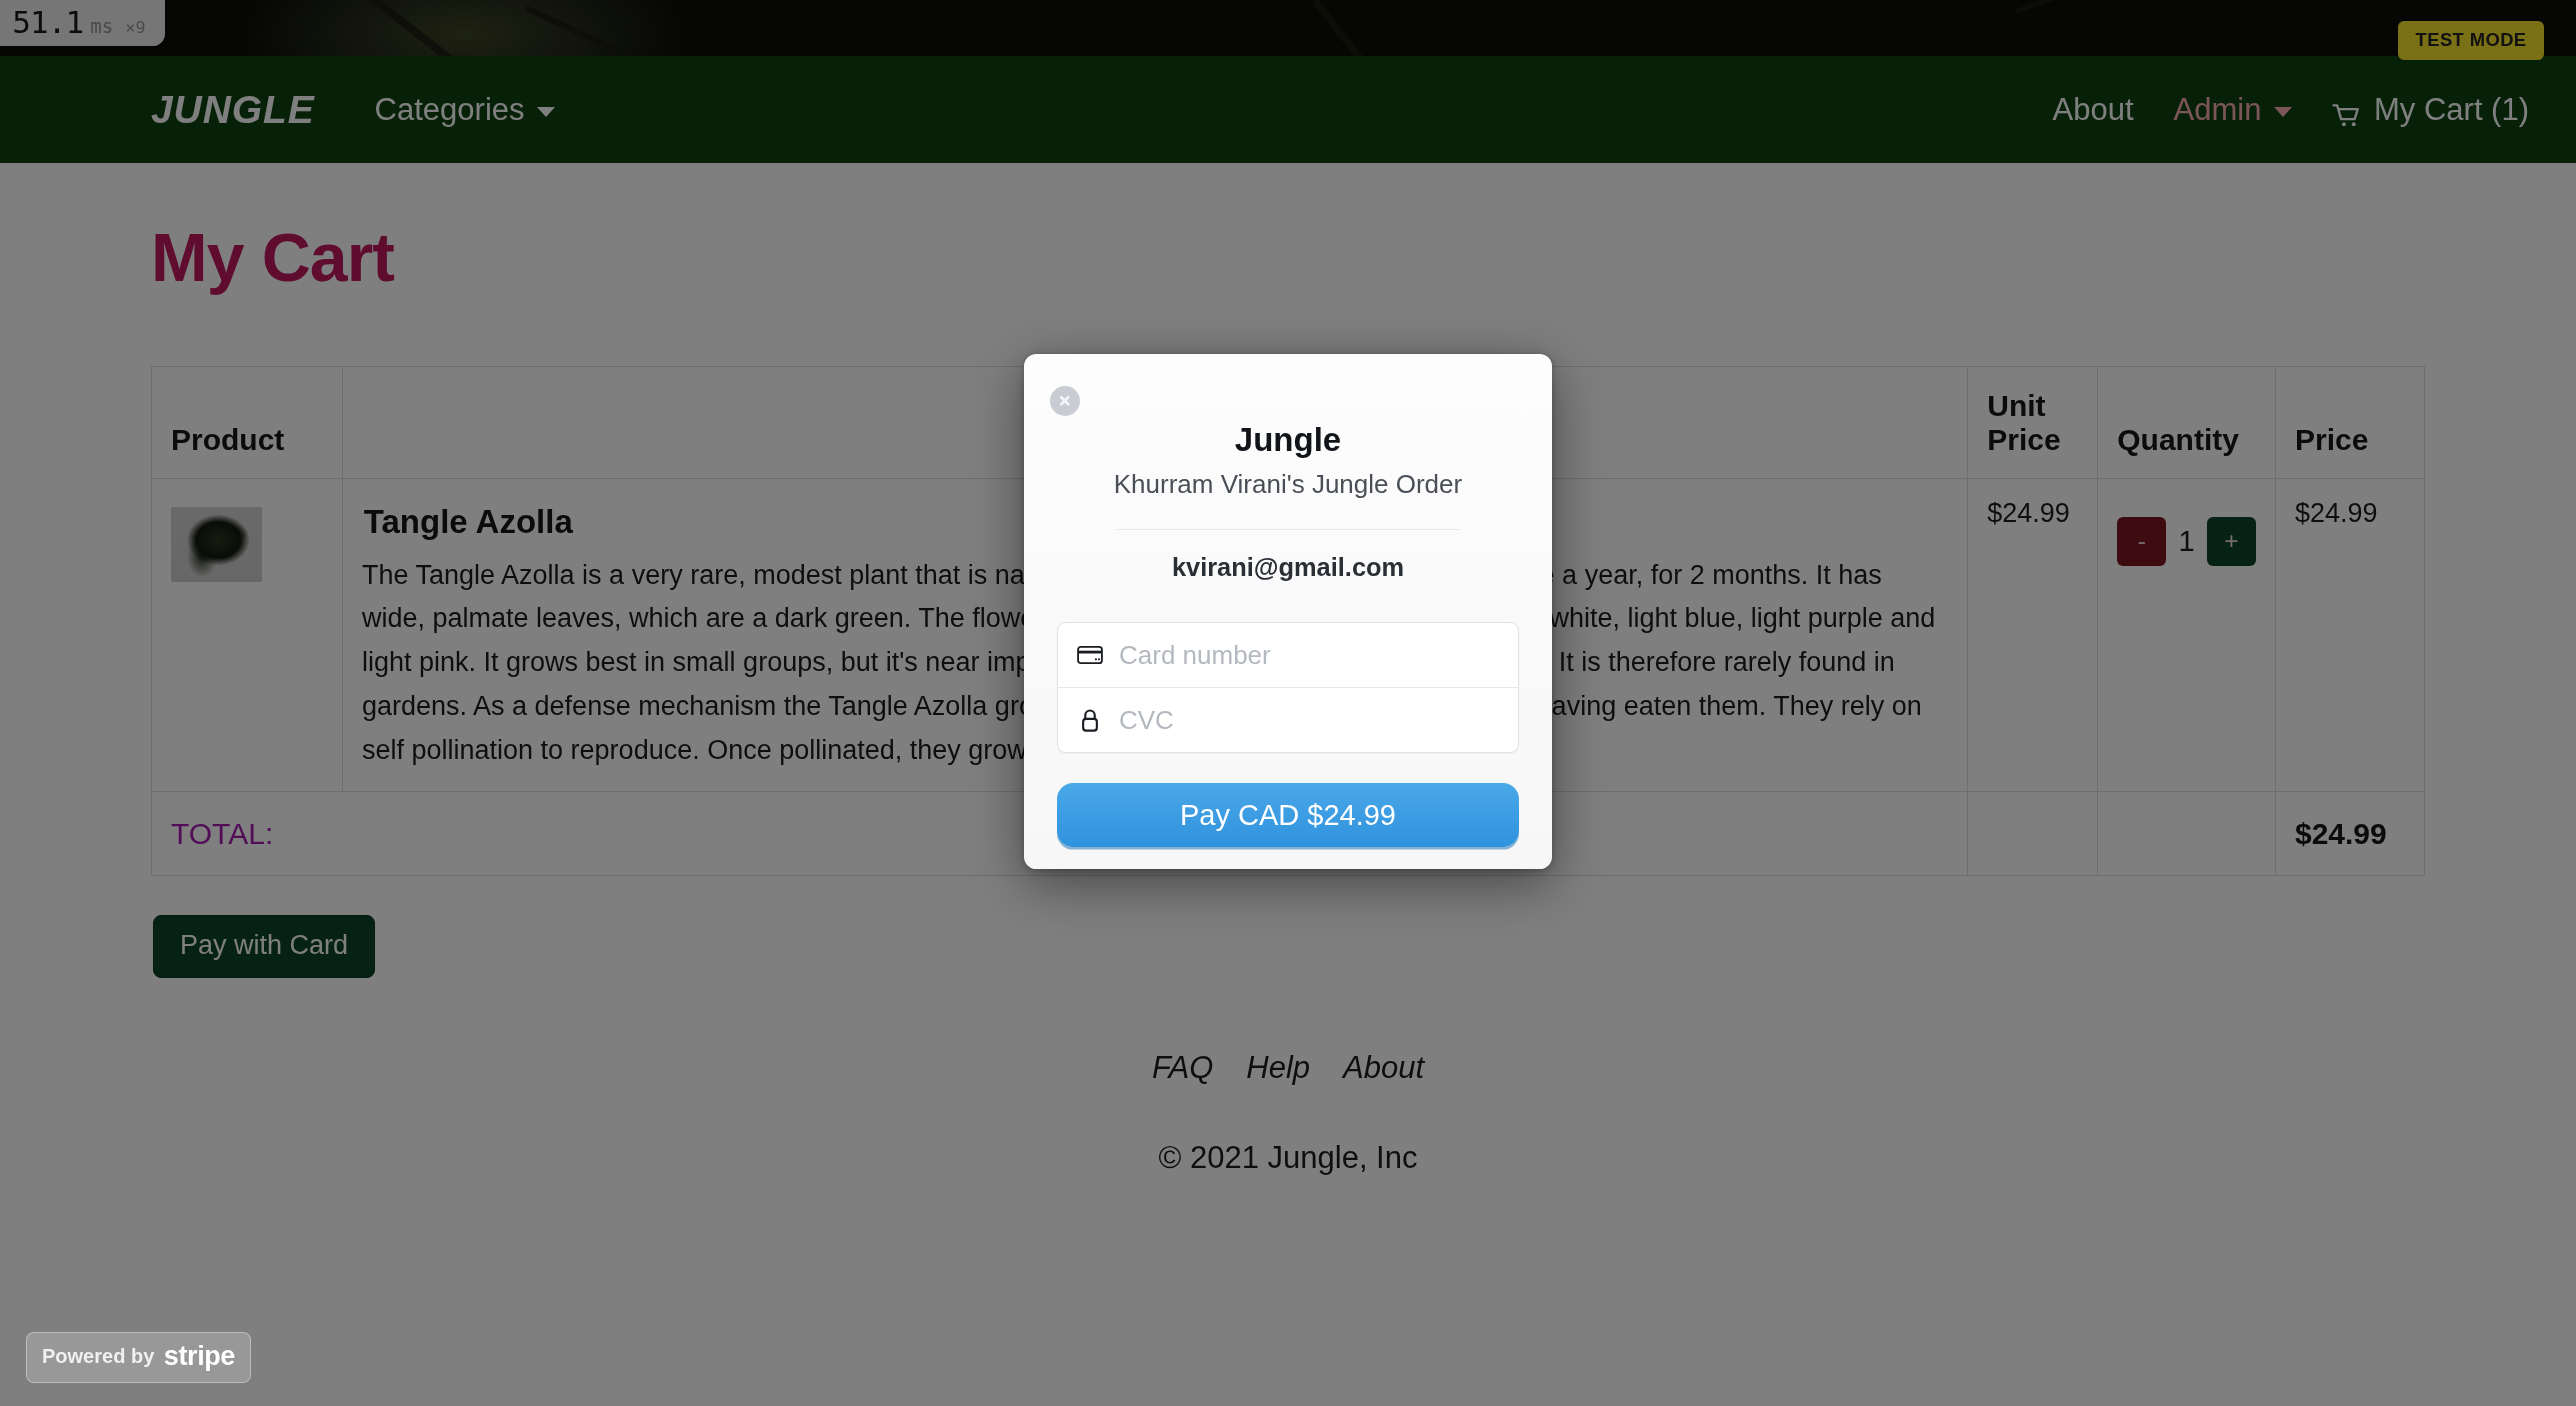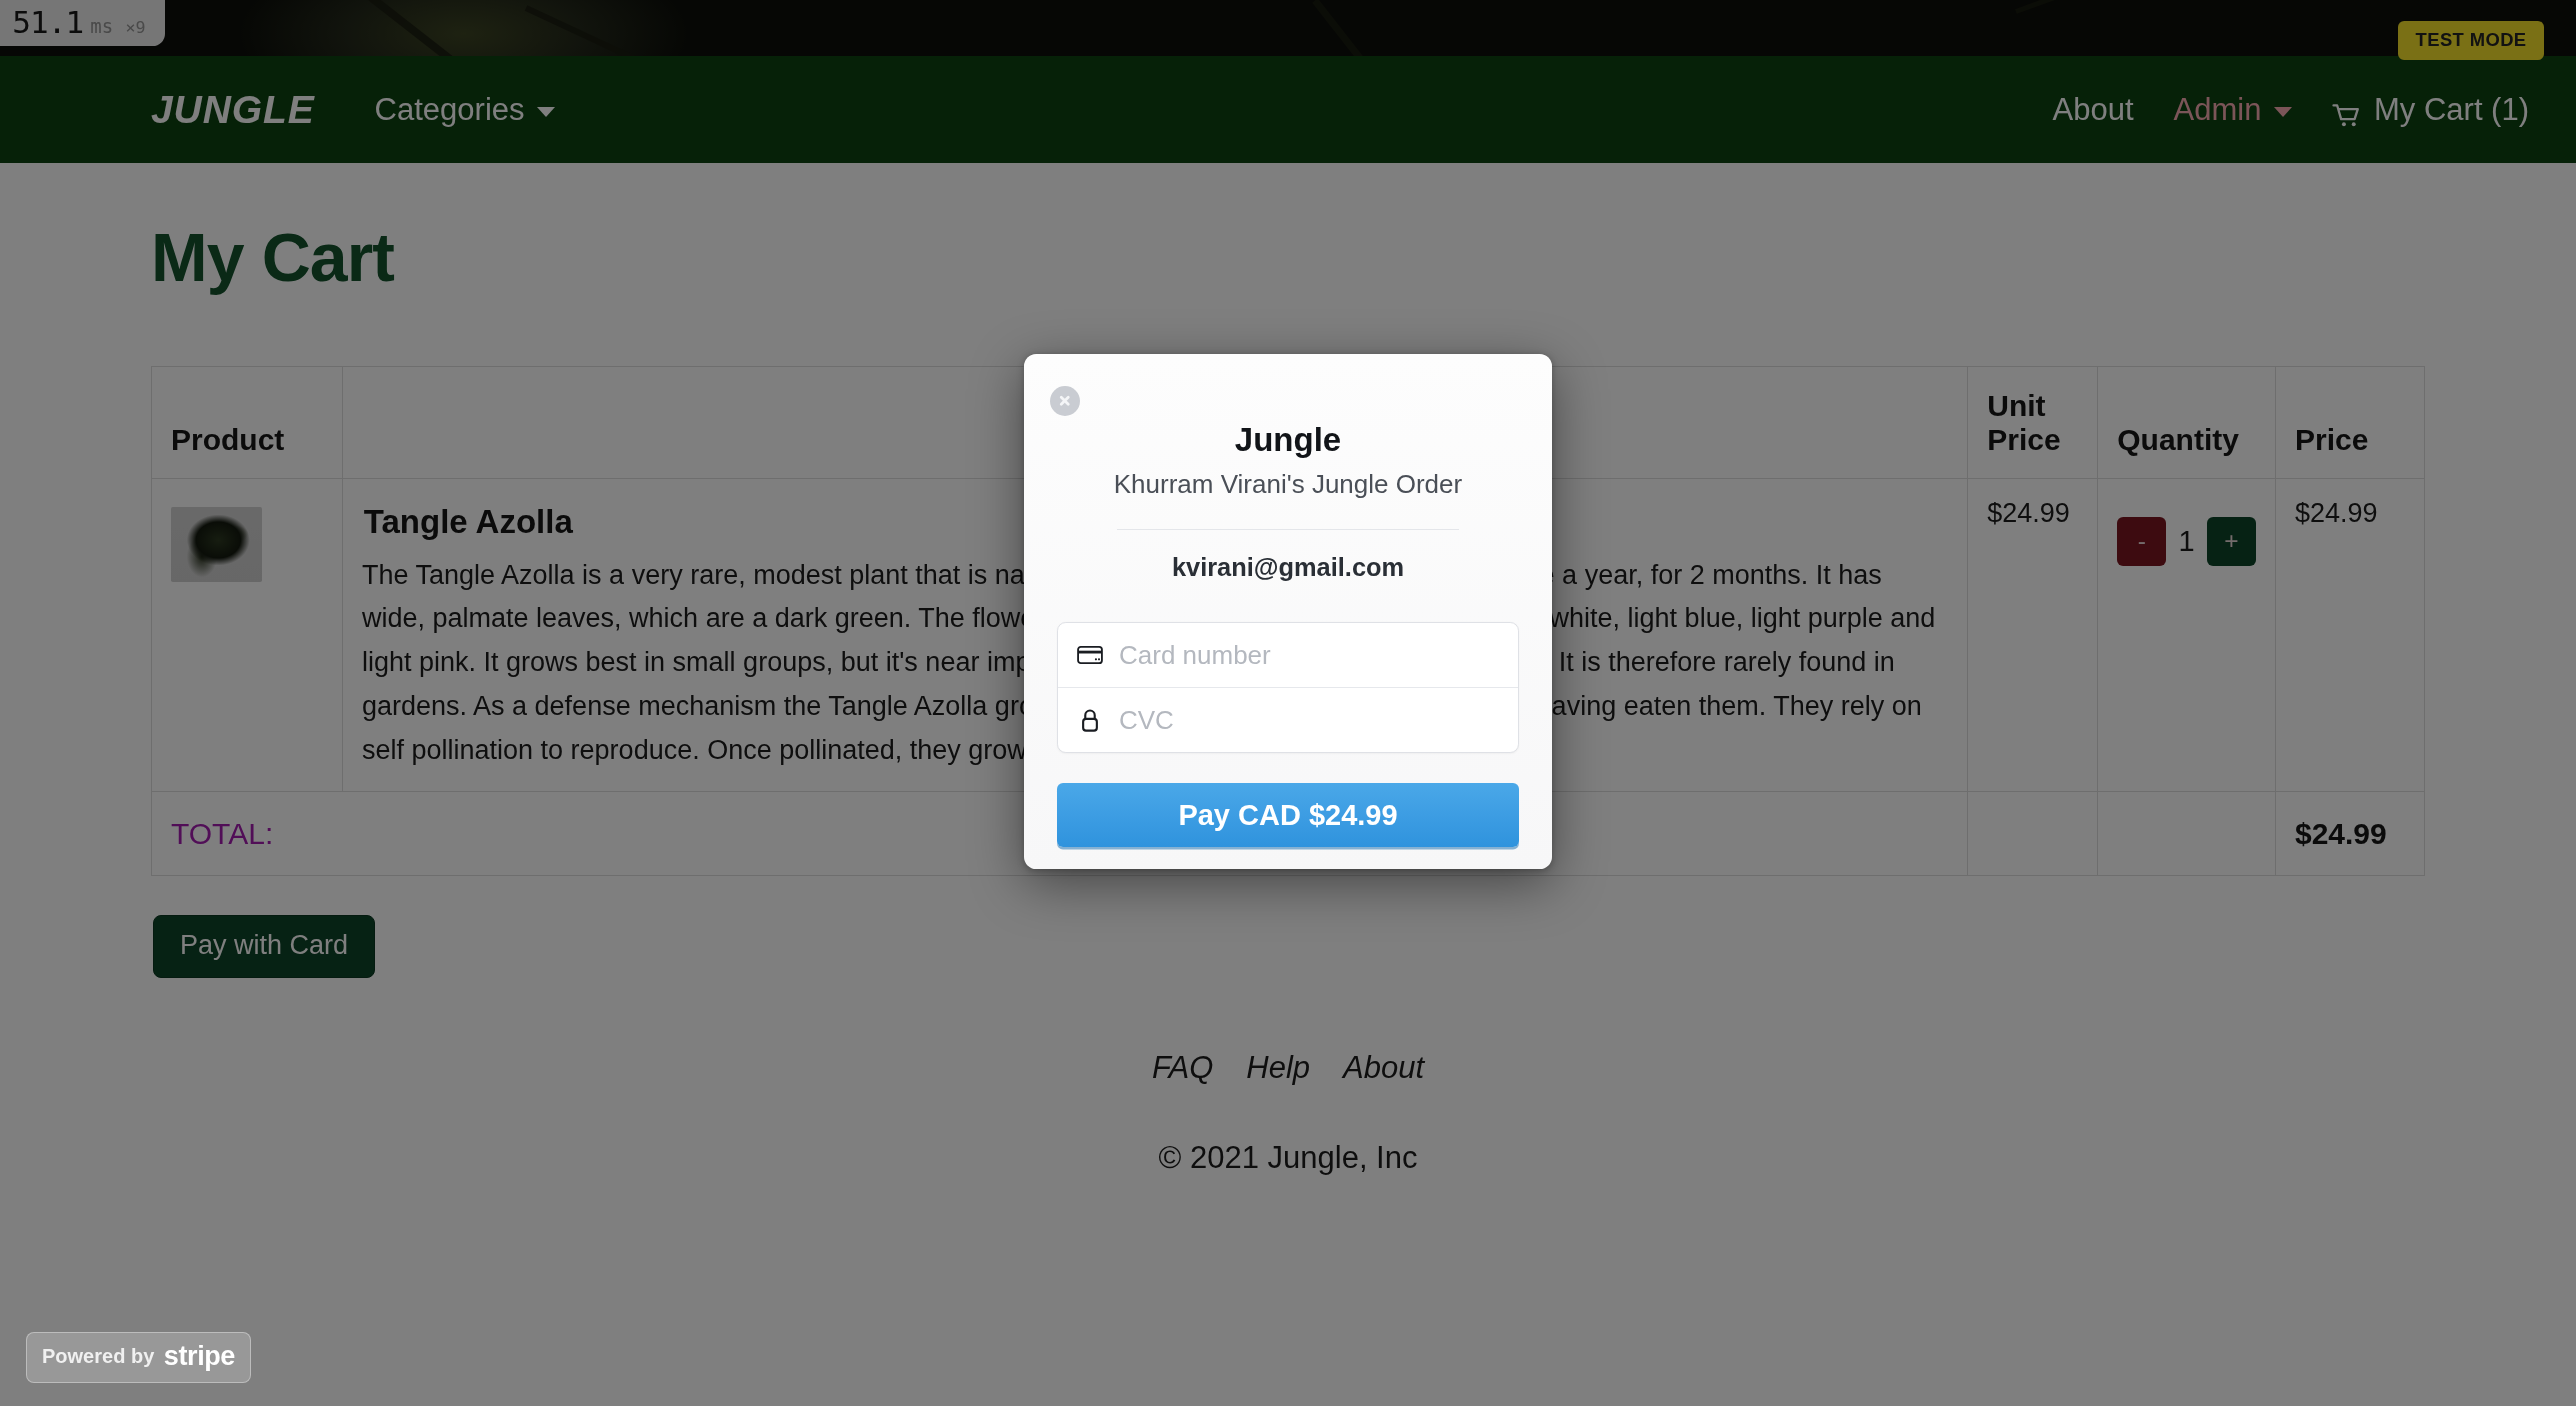--- a/index.html
+++ b/index.html
@@ -114,21 +114,21 @@
     position: absolute;
     top: 163px; left: 0;
     width: 2576px;
     height: 1244px;
     background: #ffffff;
   }
   #page-title {
     margin: 55px 0 0 151px;
     font-size: 68px;
     font-weight: bold;
-    color: #14532d;
+    color: #be185d;
     letter-spacing: -0.9px;
   }
 
   
   #cart-table {
     margin: 70px 151px 0 151px;
     width: 2274px;
     border-collapse: collapse;
     border: 0.9px solid #dcdcdc;
   }
@@ -313,26 +313,26 @@
     color: #b4b8bf;
     font-family: "Liberation Sans", sans-serif;
   }
   .field-icon { width: 26px; height: 26px; flex: 0 0 26px; }
 
   #pay-submit-btn {
     margin-top: 30px;
     width: 100%;
     height: 64px;
     border: none;
-    border-radius: 6px;
+    border-radius: 16px;
     background: linear-gradient(180deg, #4aa8e8 0%, #3d9de3 50%, #2f93dd 100%);
     box-shadow: 0 2.6px 0 rgba(40,120,180,.55);
     color: #ffffff;
     font-size: 29px;
-    font-weight: bold;
+    font-weight: normal;
     cursor: pointer;
     font-family: "Liberation Sans", sans-serif;
   }
 
   
   #powered-by-stripe {
     position: absolute;
     left: 26px; bottom: 23px;
     z-index: 120;
     display: flex;

